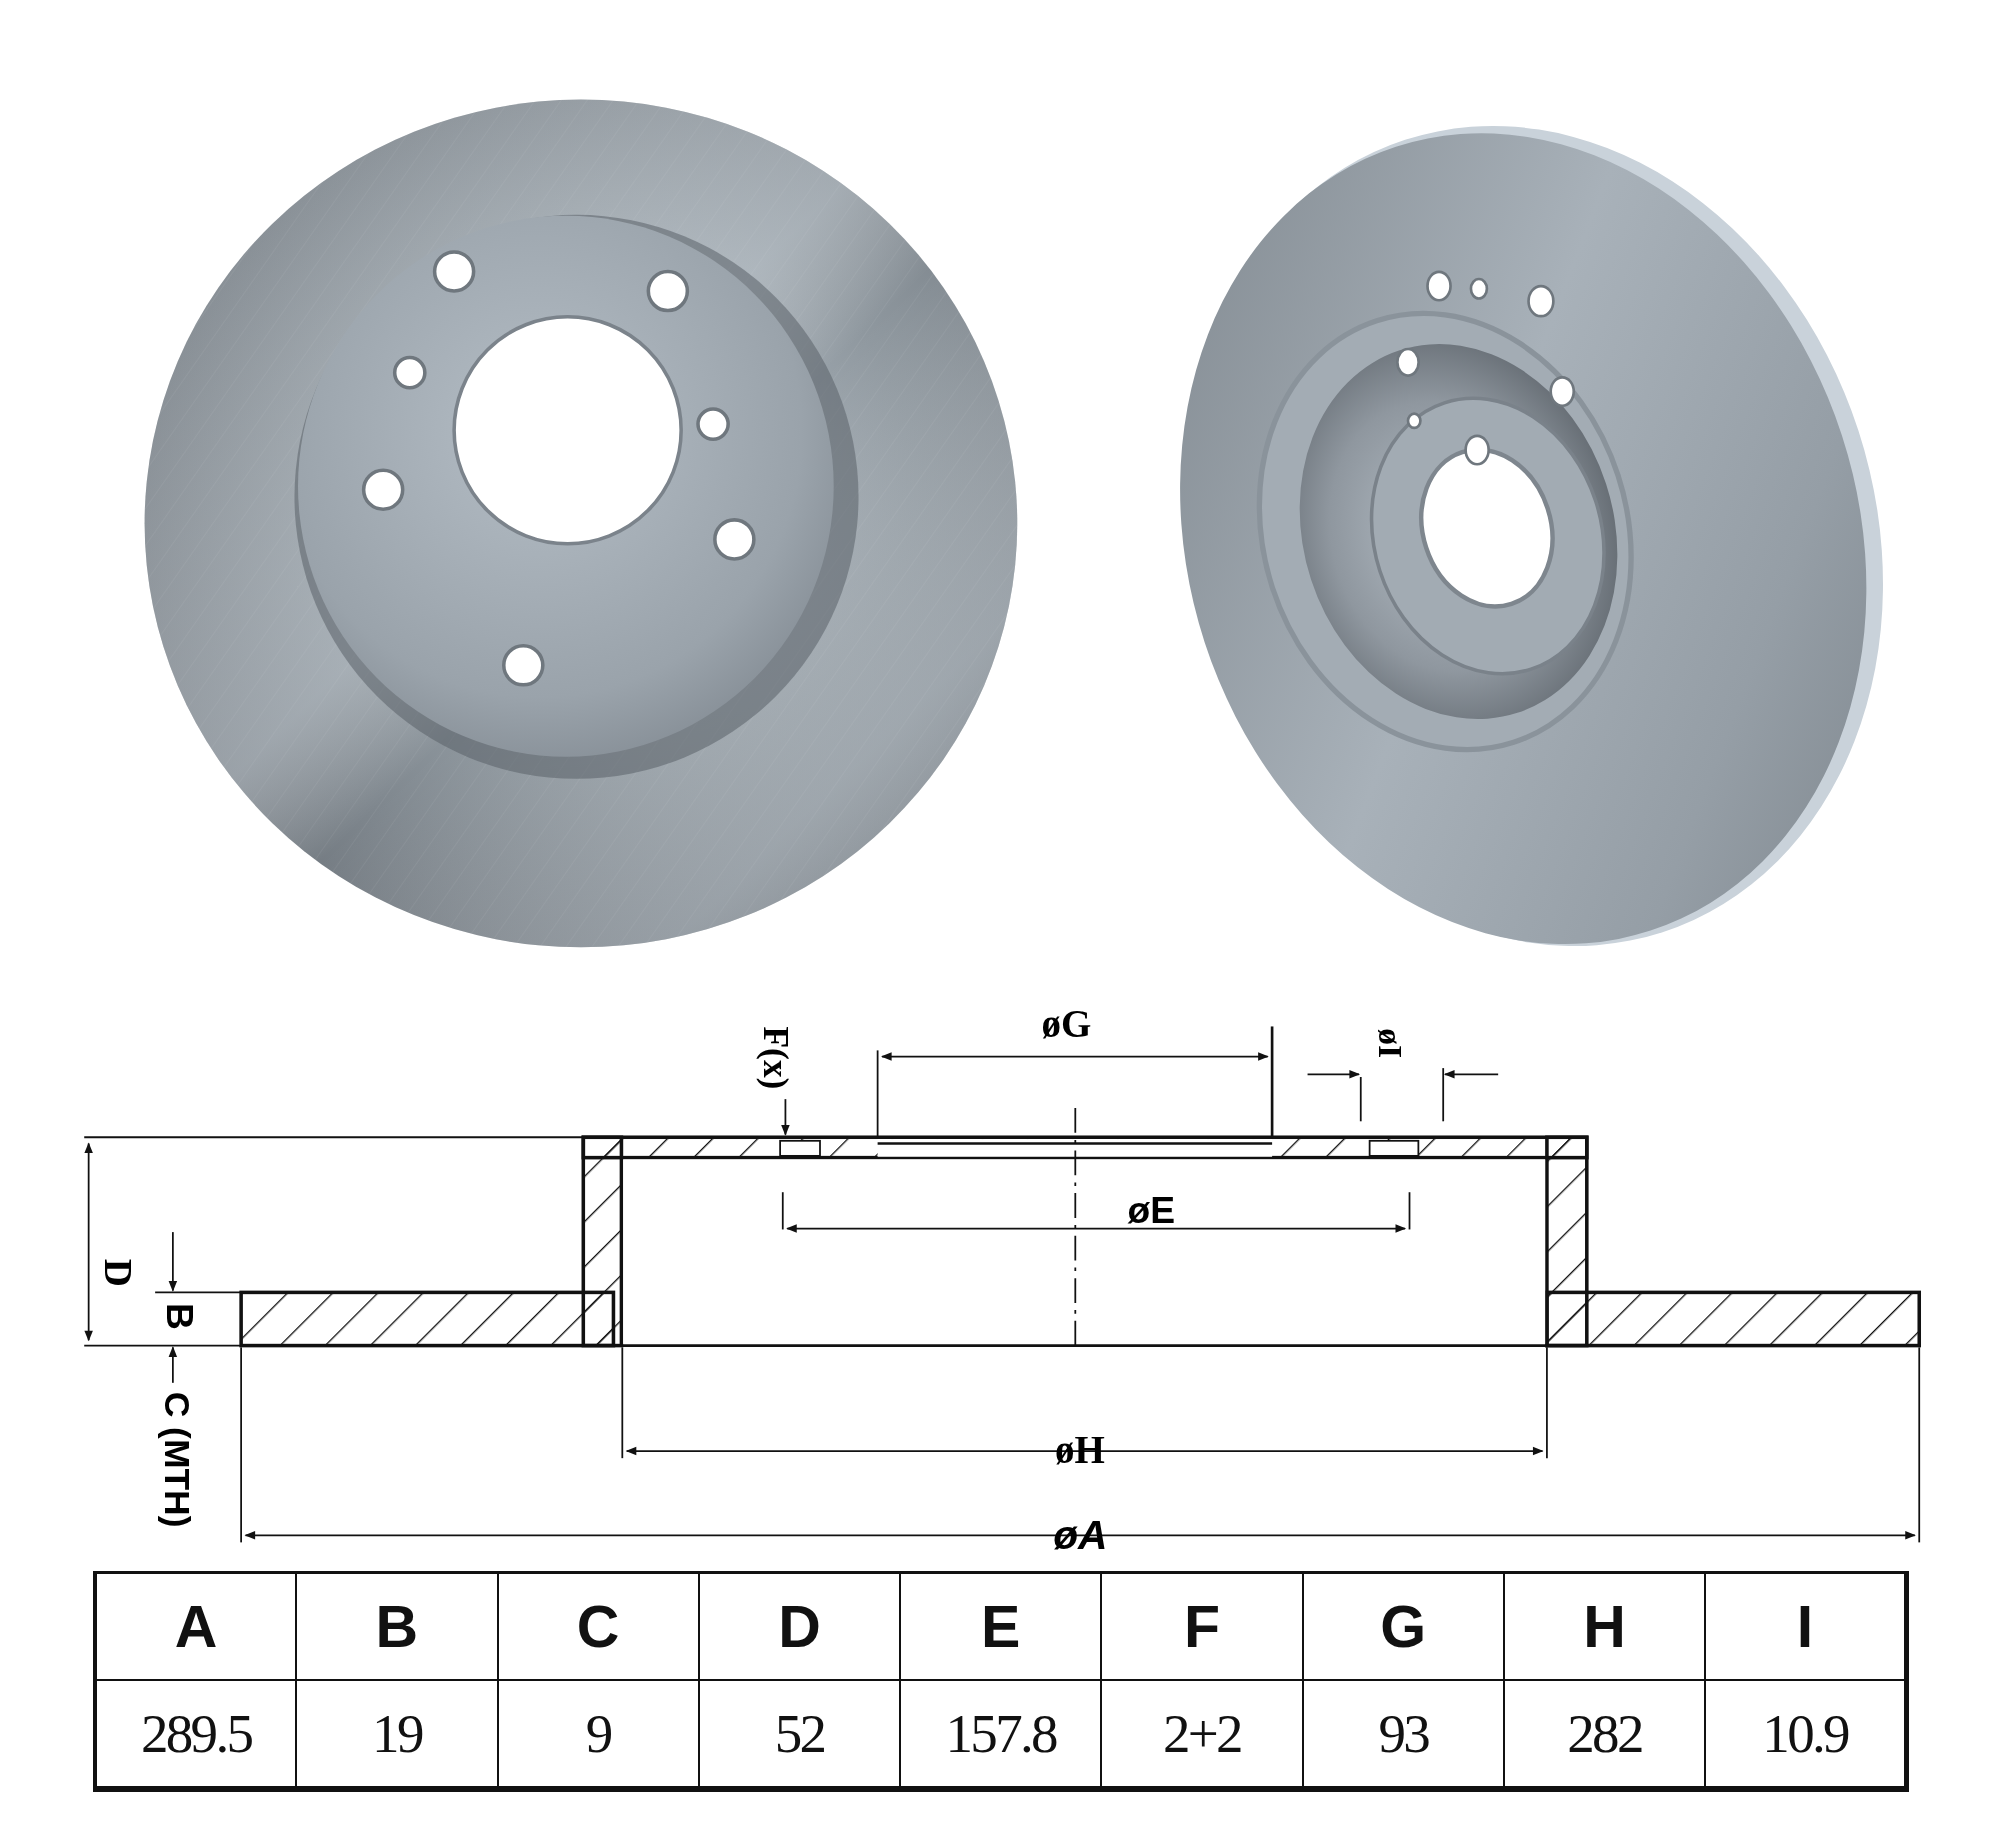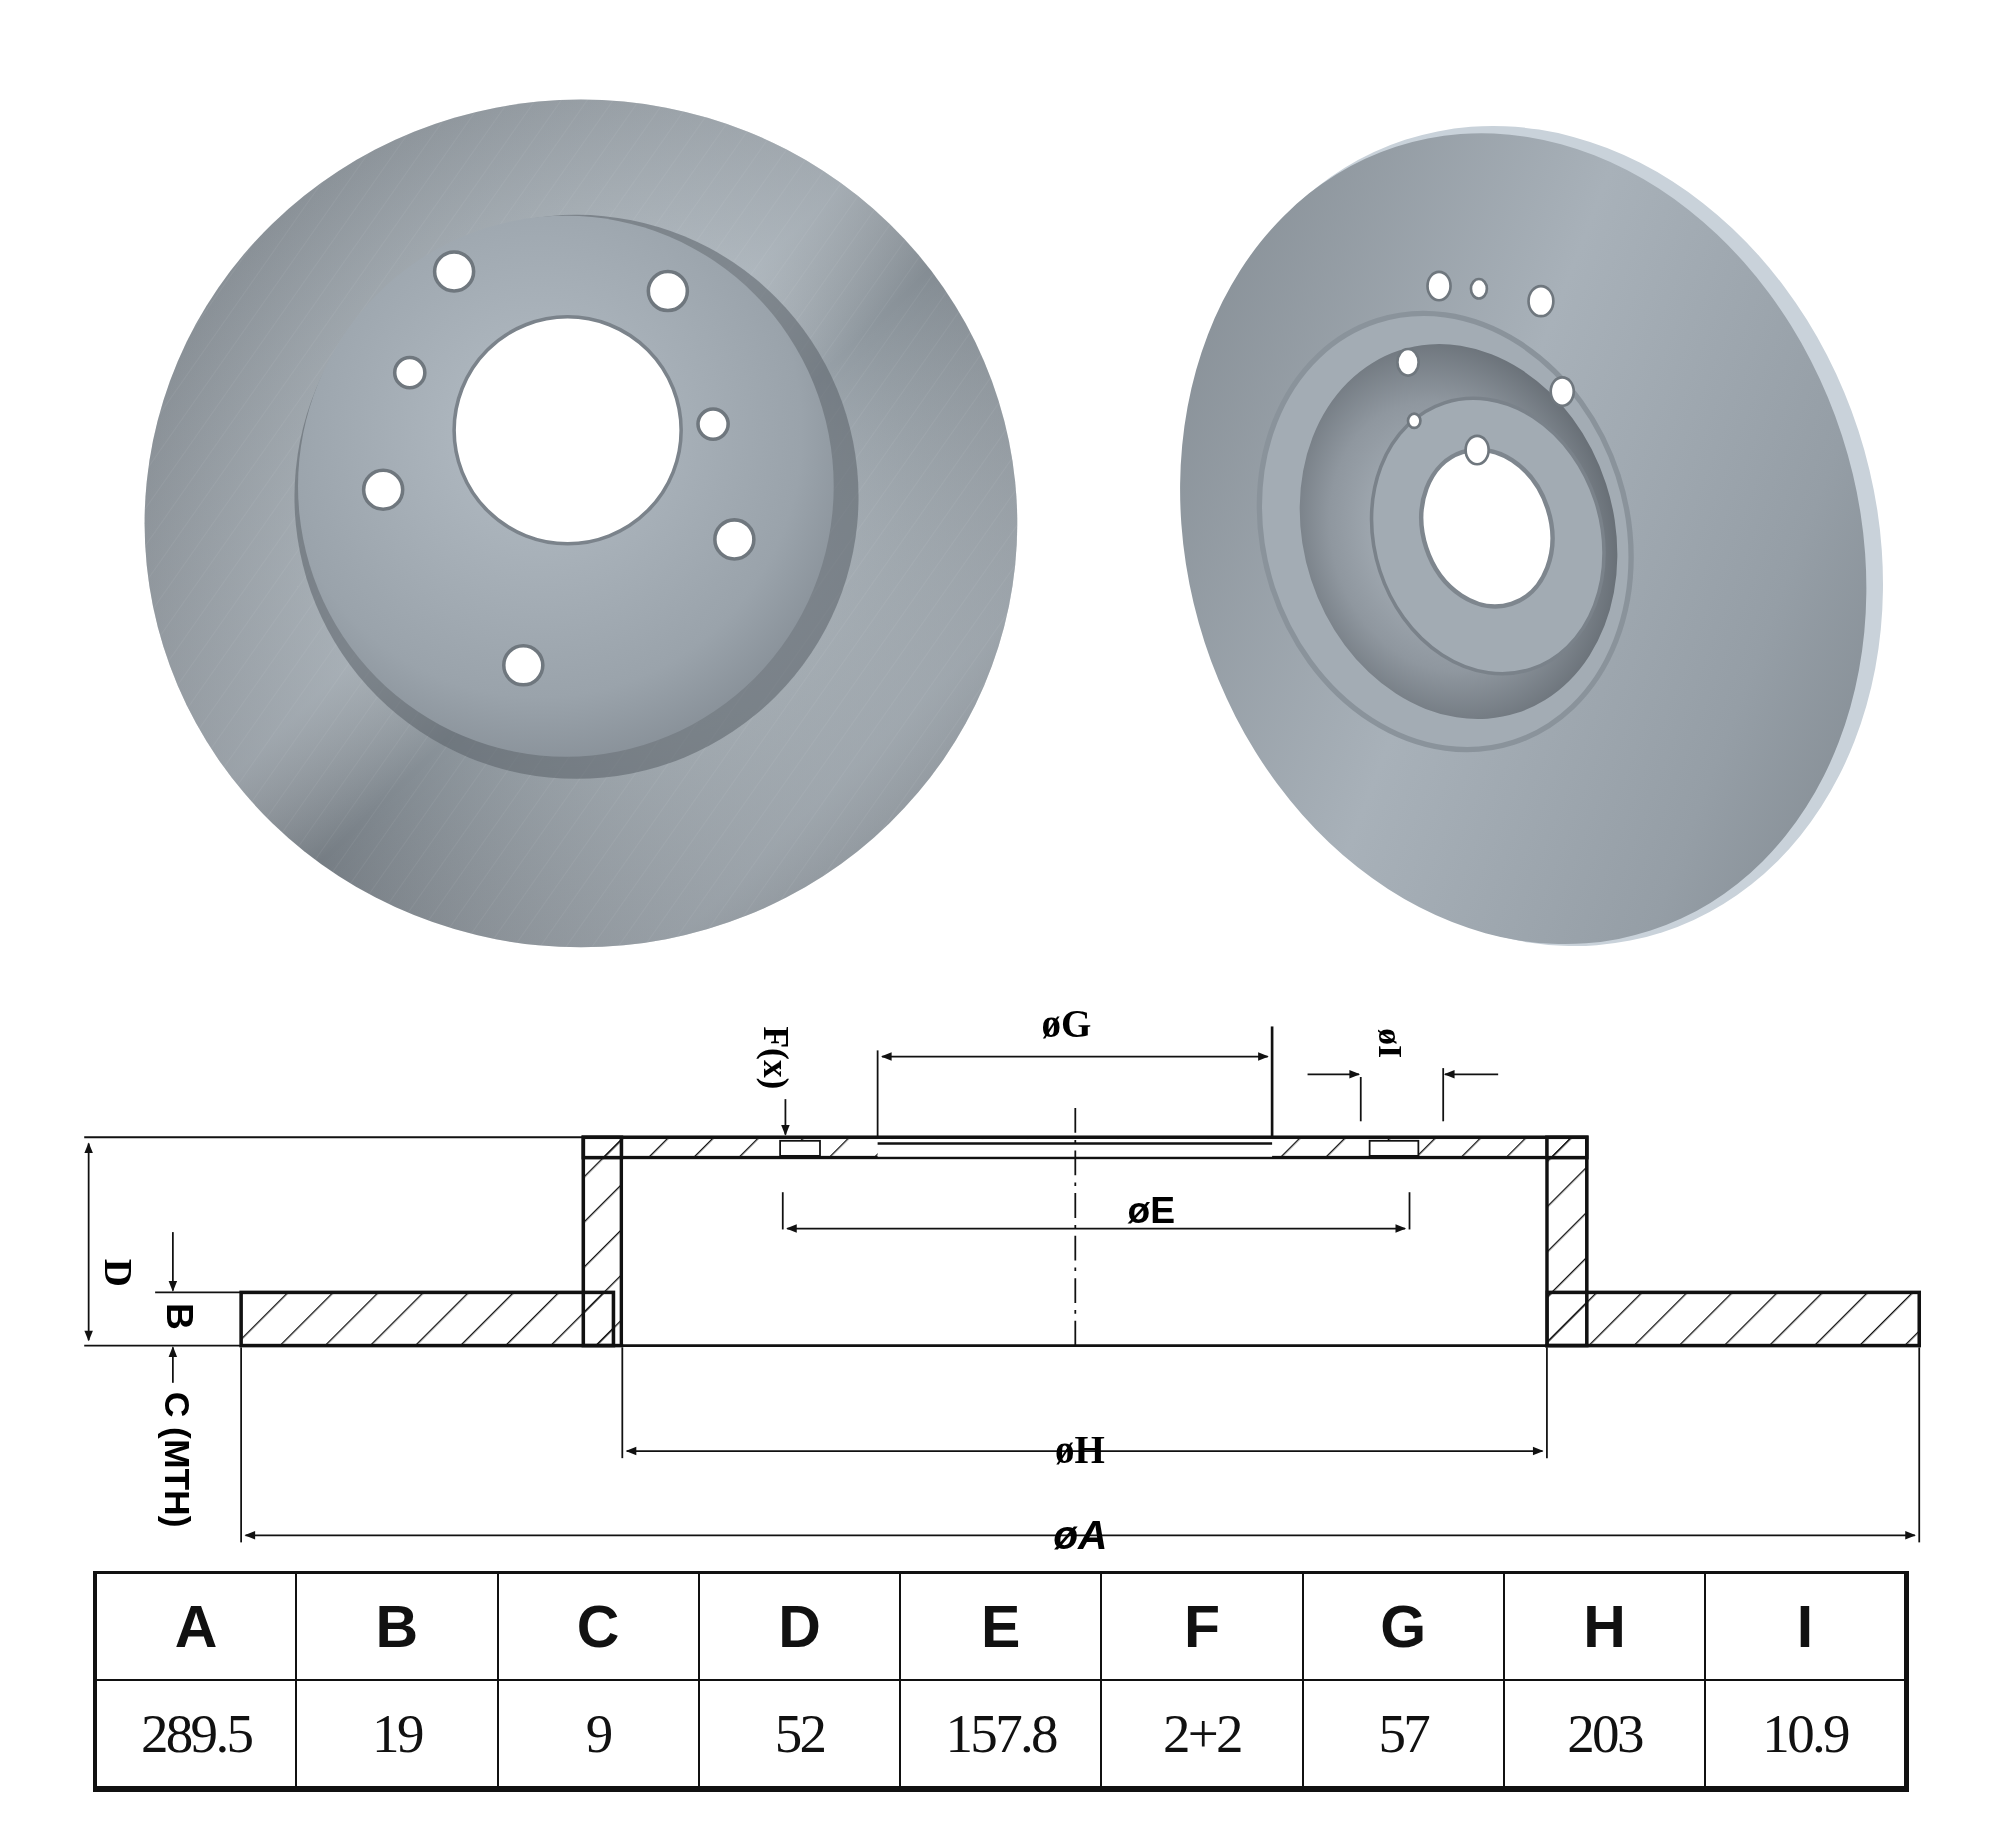--- a/index.html
+++ b/index.html
@@ -189,19 +189,19 @@
     <td>H</td>
     <td>I</td>
   </tr>
   <tr class="vals">
     <td>289.5</td>
     <td>19</td>
     <td>9</td>
     <td>52</td>
     <td>157.8</td>
     <td>2+2</td>
-    <td>57</td>
-    <td>203</td>
+    <td>93</td>
+    <td>282</td>
     <td>10.9</td>
   </tr>
 </tbody>
   </table>
 
 
 </body></html>

